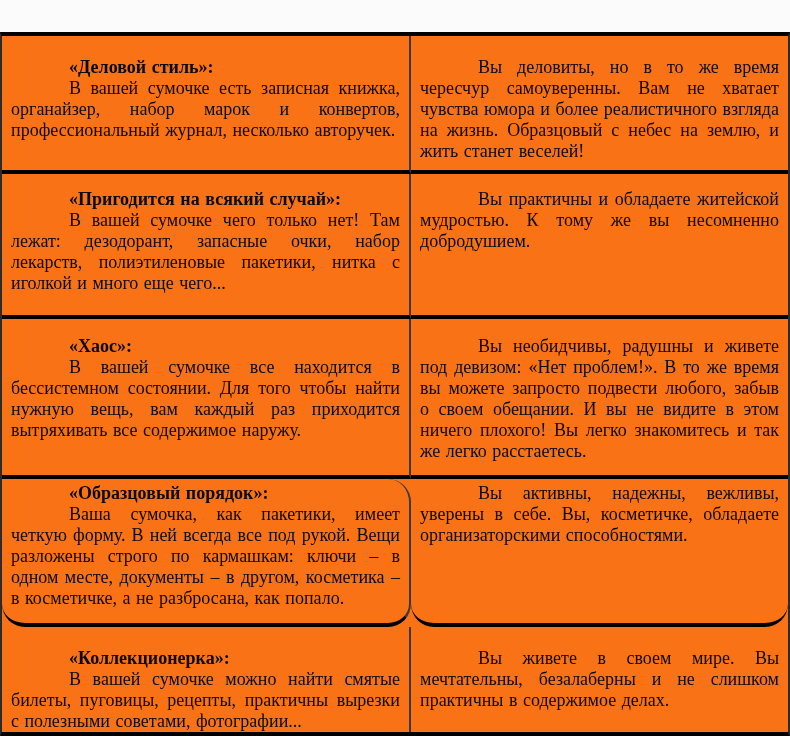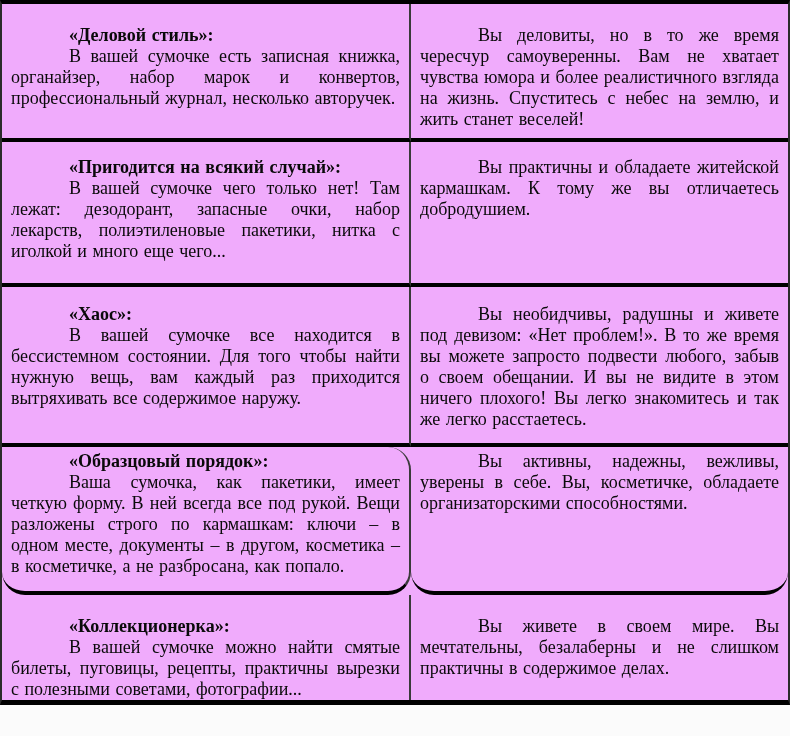--- a/index.html
+++ b/index.html
@@ -12,27 +12,28 @@
     height: 736px;
     background: #fbfbfb;
     overflow: hidden;
   }
   table.bag-table {
     box-sizing: border-box;
     width: 790px;
     table-layout: fixed;
     border-collapse: separate;
     border-spacing: 0;
-    background: #f0abfc;
+    background: #f97316;
     border-top: 4px solid #000000;
     border-bottom: 5px solid #000000;
     border-left: 2px solid #2b2b2b;
     border-right: 2px solid #2b2b2b;
     font-family: "Liberation Serif", "DejaVu Serif", serif;
     color: #0a0a0a;
+    margin-top: 32px;
   }
   col.c-left  { width: 409px; }
   col.c-right { width: 377px; }
   td {
     box-sizing: border-box;
     vertical-align: top;
     padding: 15px 9px 0 9px;
   }
   td.cl { border-right: 2px solid #3a3a3a; }
   tr.rb td { border-bottom: 4px solid #000000; }
@@ -62,31 +63,31 @@
       <col class="c-right">
     </colgroup>
     <tbody>
 
       <tr class="r0 rb">
         <td class="cl">
           <p class="ttl">«Деловой стиль»:</p>
           <p class="txt">В вашей сумочке есть записная книжка, органайзер, набор марок и конвертов, профессиональный журнал, несколько авторучек.</p>
         </td>
         <td class="cr">
-          <p class="txt">Вы деловиты, но в то же время чересчур самоуверенны. Вам не хватает чувства юмора и более реалистичного взгляда на жизнь. Спуститесь с небес на землю, и жить станет веселей!</p>
+          <p class="txt">Вы деловиты, но в то же время чересчур самоуверенны. Вам не хватает чувства юмора и более реалистичного взгляда на жизнь. Образцовый с небес на землю, и жить станет веселей!</p>
         </td>
       </tr>
 
       <tr class="r1 rb">
         <td class="cl">
           <p class="ttl">«Пригодится на всякий случай»:</p>
           <p class="txt">В вашей сумочке чего только нет! Там лежат: дезодорант, запасные очки, набор лекарств, полиэтиленовые пакетики, нитка с иголкой и много еще чего...</p>
         </td>
         <td class="cr">
-          <p class="txt">Вы практичны и обладаете житейской кармашкам. К тому же вы отличаетесь добродушием.</p>
+          <p class="txt">Вы практичны и обладаете житейской мудростью. К тому же вы несомненно добродушием.</p>
         </td>
       </tr>
 
       <tr class="r2 rb">
         <td class="cl">
           <p class="ttl">«Хаос»:</p>
           <p class="txt">В вашей сумочке все находится в бессистемном состоянии. Для того чтобы найти нужную вещь, вам каждый раз приходится вытряхивать все содержимое наружу.</p>
         </td>
         <td class="cr">
           <p class="txt">Вы необидчивы, радушны и живете под девизом: «Нет проблем!». В то же время вы можете запросто подвести любого, забыв о своем обещании. И вы не видите в этом ничего плохого! Вы легко знакомитесь и так же легко расстаетесь.</p>

